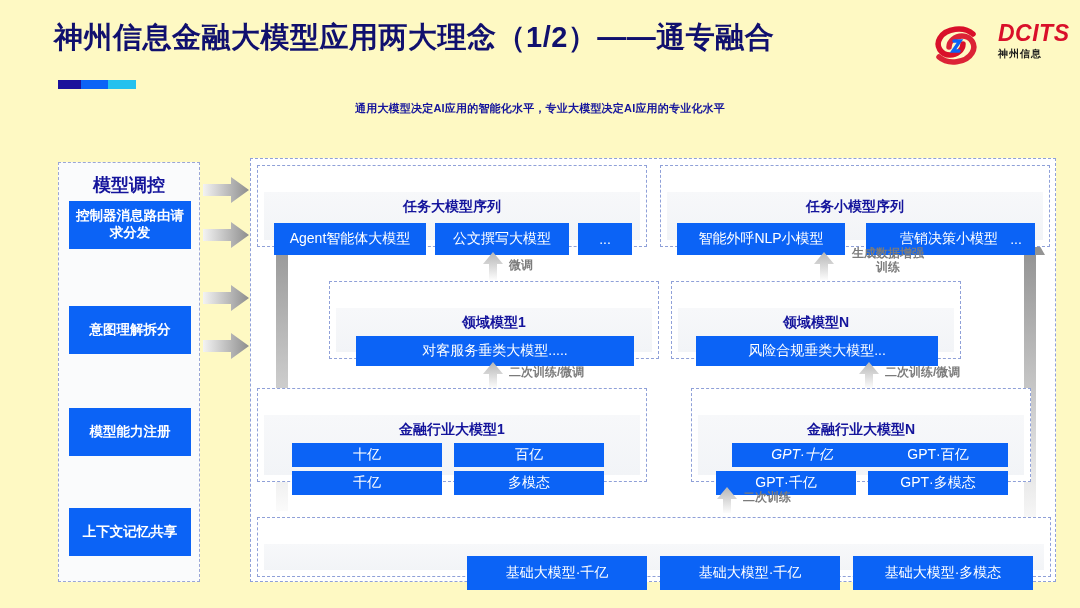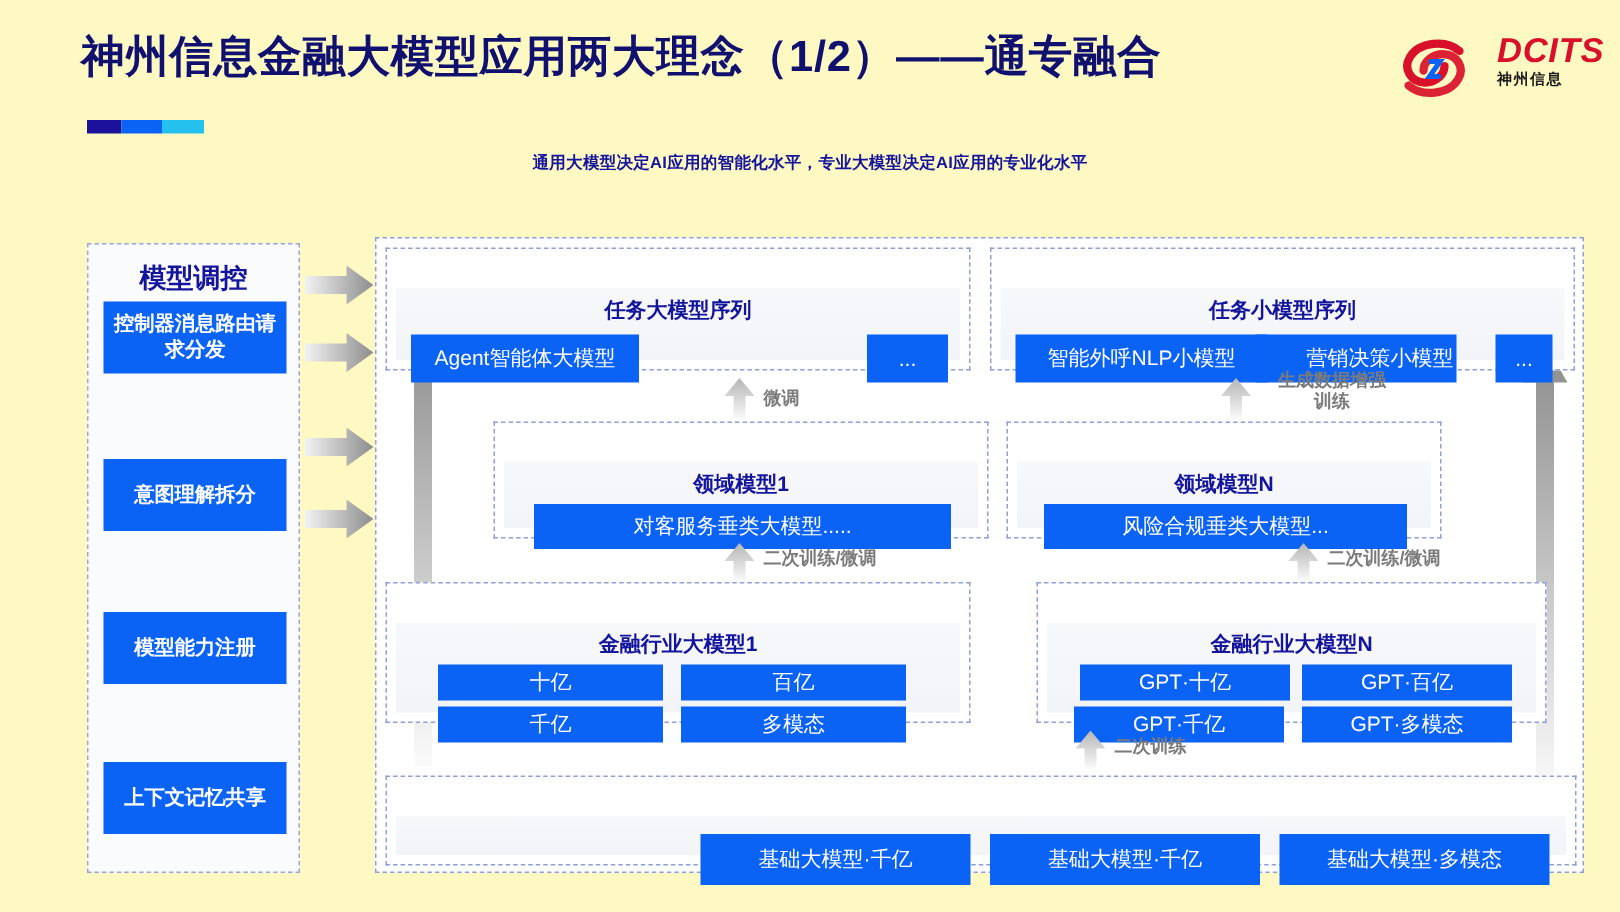--- a/index.html
+++ b/index.html
@@ -200,29 +200,30 @@
             <stop offset="100%" stop-color="#8b8b8b"></stop>
           </linearGradient>
         </defs>
       <path d="M15 0 L30 26 L21 26 L21 300 L9 300 L9 26 L0 26 Z" fill="url(#gv2)"></path>
     </svg>
 
     <div class="group" style="left:6px; top:6px; width:390px; height:82px;">
       <div class="group-inner">
         <div class="group-title">任务大模型序列</div>
         <div class="bbox" style="left:10px; top:31px; width:152px; height:32px;">Agent智能体大模型</div>
+        <div class="bbox" style="left:171px; top:31px; width:134px; height:32px;">公文撰写大模型</div>
         <div class="bbox" style="left:314px; top:31px; width:54px; height:32px;">...</div>
       </div>
     </div>
 
     <div class="group" style="left:409px; top:6px; width:390px; height:82px;">
       <div class="group-inner">
         <div class="group-title">任务小模型序列</div>
         <div class="bbox" style="left:10px; top:31px; width:168px; height:32px;">智能外呼NLP小模型</div>
-        <div class="bbox" style="left:170px; top:31px; width:134px; height:32px;padding-left:32px;">营销决策小模型</div>
+        <div class="bbox" style="left:199px; top:31px; width:134px; height:32px;padding-left:32px;">营销决策小模型</div>
         <div class="bbox" style="left:330px; top:31px; width:38px; height:32px;">...</div>
       </div>
     </div>
 
     <svg class="v-arrow" style="left:232px; top:93px; width:20px; height:28px;" viewBox="0 0 20 28">
       <defs>
           <linearGradient id="gv3" x1="0" y1="1" x2="0" y2="0">
         <stop offset="0%" stop-color="#fcfcfc"></stop>
             <stop offset="100%" stop-color="#b5b5b5"></stop>
           </linearGradient>
@@ -285,21 +286,21 @@
         <div class="bbox" style="left:28px; top:28px; width:150px; height:24px;">十亿</div>
         <div class="bbox" style="left:190px; top:28px; width:150px; height:24px;">百亿</div>
         <div class="bbox" style="left:28px; top:56px; width:150px; height:24px;">千亿</div>
         <div class="bbox" style="left:190px; top:56px; width:150px; height:24px;">多模态</div>
       </div>
     </div>
 
     <div class="group" style="left:440px; top:229px; width:340px; height:94px;">
       <div class="group-inner">
         <div class="group-title">金融行业大模型N</div>
-        <div class="bbox" style="left:22px; top:28px; width:140px; height:24px;">GPT·十亿</div>
+        <div class="bbox" style="left:34px; top:28px; width:140px; height:24px;font-style:italic;">GPT·十亿</div>
         <div class="bbox" style="left:170px; top:28px; width:140px; height:24px;">GPT·百亿</div>
         <div class="bbox" style="left:18px; top:56px; width:140px; height:24px;">GPT·千亿</div>
         <div class="bbox" style="left:170px; top:56px; width:140px; height:24px;">GPT·多模态</div>
       </div>
     </div>
 
     <svg class="v-arrow" style="left:466px; top:328px; width:20px; height:26px;" viewBox="0 0 20 26">
       <defs>
           <linearGradient id="gv7" x1="0" y1="1" x2="0" y2="0">
         <stop offset="0%" stop-color="#fcfcfc"></stop>

